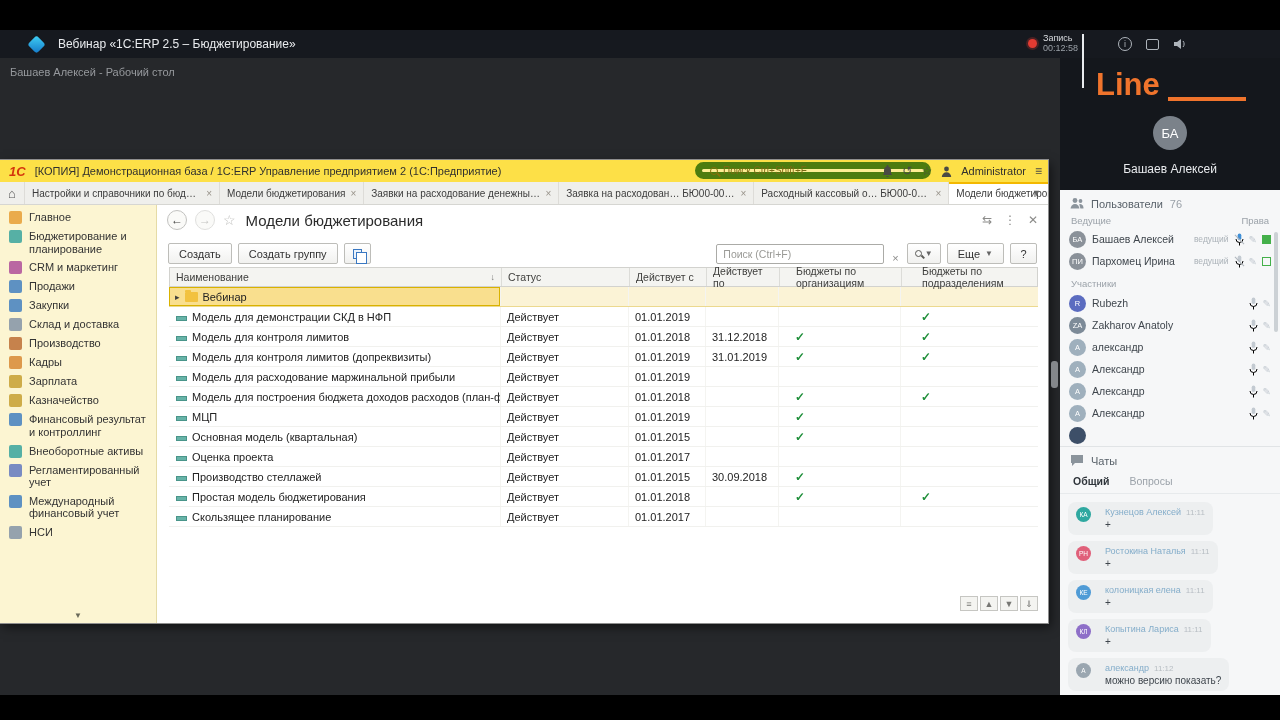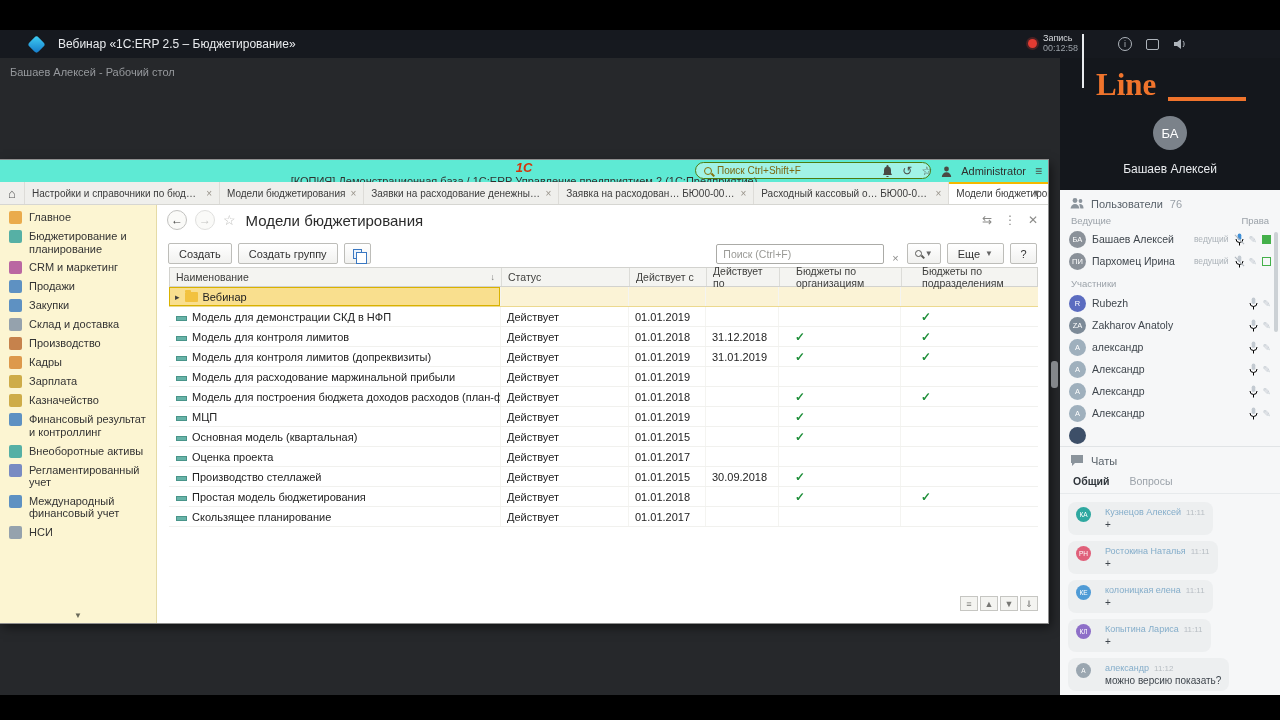--- a/index.html
+++ b/index.html
@@ -25,29 +25,29 @@
   .share { position:absolute; left:0; top:58px; width:1060px; height:637px; background:#26282b; }
   .share-thumb { position:absolute; right:2px; top:303px; width:7px; height:27px; background:#84878b; border-radius:3px; }
 
   .bar-top { position:absolute; left:0; top:0; width:1280px; height:30px; background:#000; }
   .bar-bottom { position:absolute; left:0; top:695px; width:1280px; height:25px; background:#000; z-index:9; }
 
   
   .koder { position:absolute; left:1082px; top:30px; width:170px; height:78px; z-index:5; pointer-events:none; }
   .k-bar { position:absolute; left:0; top:4px; width:2px; height:54px; background:#e8ebee; }
   .k-top { position:absolute; left:12px; top:0px; font-size:40px; font-weight:bold; color:#fdfdfd; letter-spacing:1px; }
-  .k-bottom { position:absolute; left:14px; top:37px; font-size:31px; font-weight:bold; color:#f0742c;font-family:Liberation Serif, serif; }
+  .k-bottom { position:absolute; left:14px; top:37px; font-size:31px; font-weight:bold; color:#f0742c; }
   .k-underline { position:absolute; left:86px; top:67px; width:78px; height:4px; background:#f0742c; }
 
   
   .app { position:absolute; left:0; top:102px; width:1048px; height:463px; background:#fff; box-shadow:0 0 0 1px #8e8e8e, 3px 4px 10px rgba(0,0,0,.55); }
-  .titlebar { position:relative; height:22px; background:#5eead4; display:flex; align-items:center;flex-direction:column; }
+  .titlebar { position:relative; height:22px; background:#fde047; display:flex; align-items:center; }
   .onec { color:#d4340c; font-weight:bold; font-style:italic; font-size:13px; margin:0 9px; }
   .tb-title { font-size:11px; color:#30302e; white-space:nowrap; }
-  .tb-search { position:absolute; left:695px; top:2px; width:236px; height:17px; border:1px solid #4d7c0f; border-radius:9px; background:rgba(255,255,255,.42); display:flex; align-items:center; gap:5px; padding:0 8px; }
+  .tb-search { position:absolute; left:695px; top:2px; width:236px; height:17px; border:7px solid #4d7c0f; border-radius:9px; background:rgba(255,255,255,.42); display:flex; align-items:center; gap:5px; padding:0 8px; }
   .mag { width:8px; height:8px; border:1.5px solid #86700a; border-radius:50%; position:relative; flex:none; }
   .mag::after { content:""; position:absolute; left:6px; top:6px; width:4px; height:1.5px; background:#86700a; transform:rotate(45deg); }
   .tb-search-text { font-size:10px; color:#7c6a14; }
   .tb-right { position:absolute; right:6px; top:0; height:22px; display:flex; align-items:center; gap:9px; color:#3a3a38; }
   .tb-glyph { font-size:12px; color:#4a4a44; }
   .i-person { width:11px; height:11px; fill:#4a4a44; }
   .tb-user { font-size:11px; color:#30302e; }
   .i-bell { width:11px; height:12px; fill:#4a4a44; }
 
   .tabbar { height:23px; background:#efefec; border-bottom:1px solid #d6d6d2; display:flex; align-items:stretch; position:relative; }

